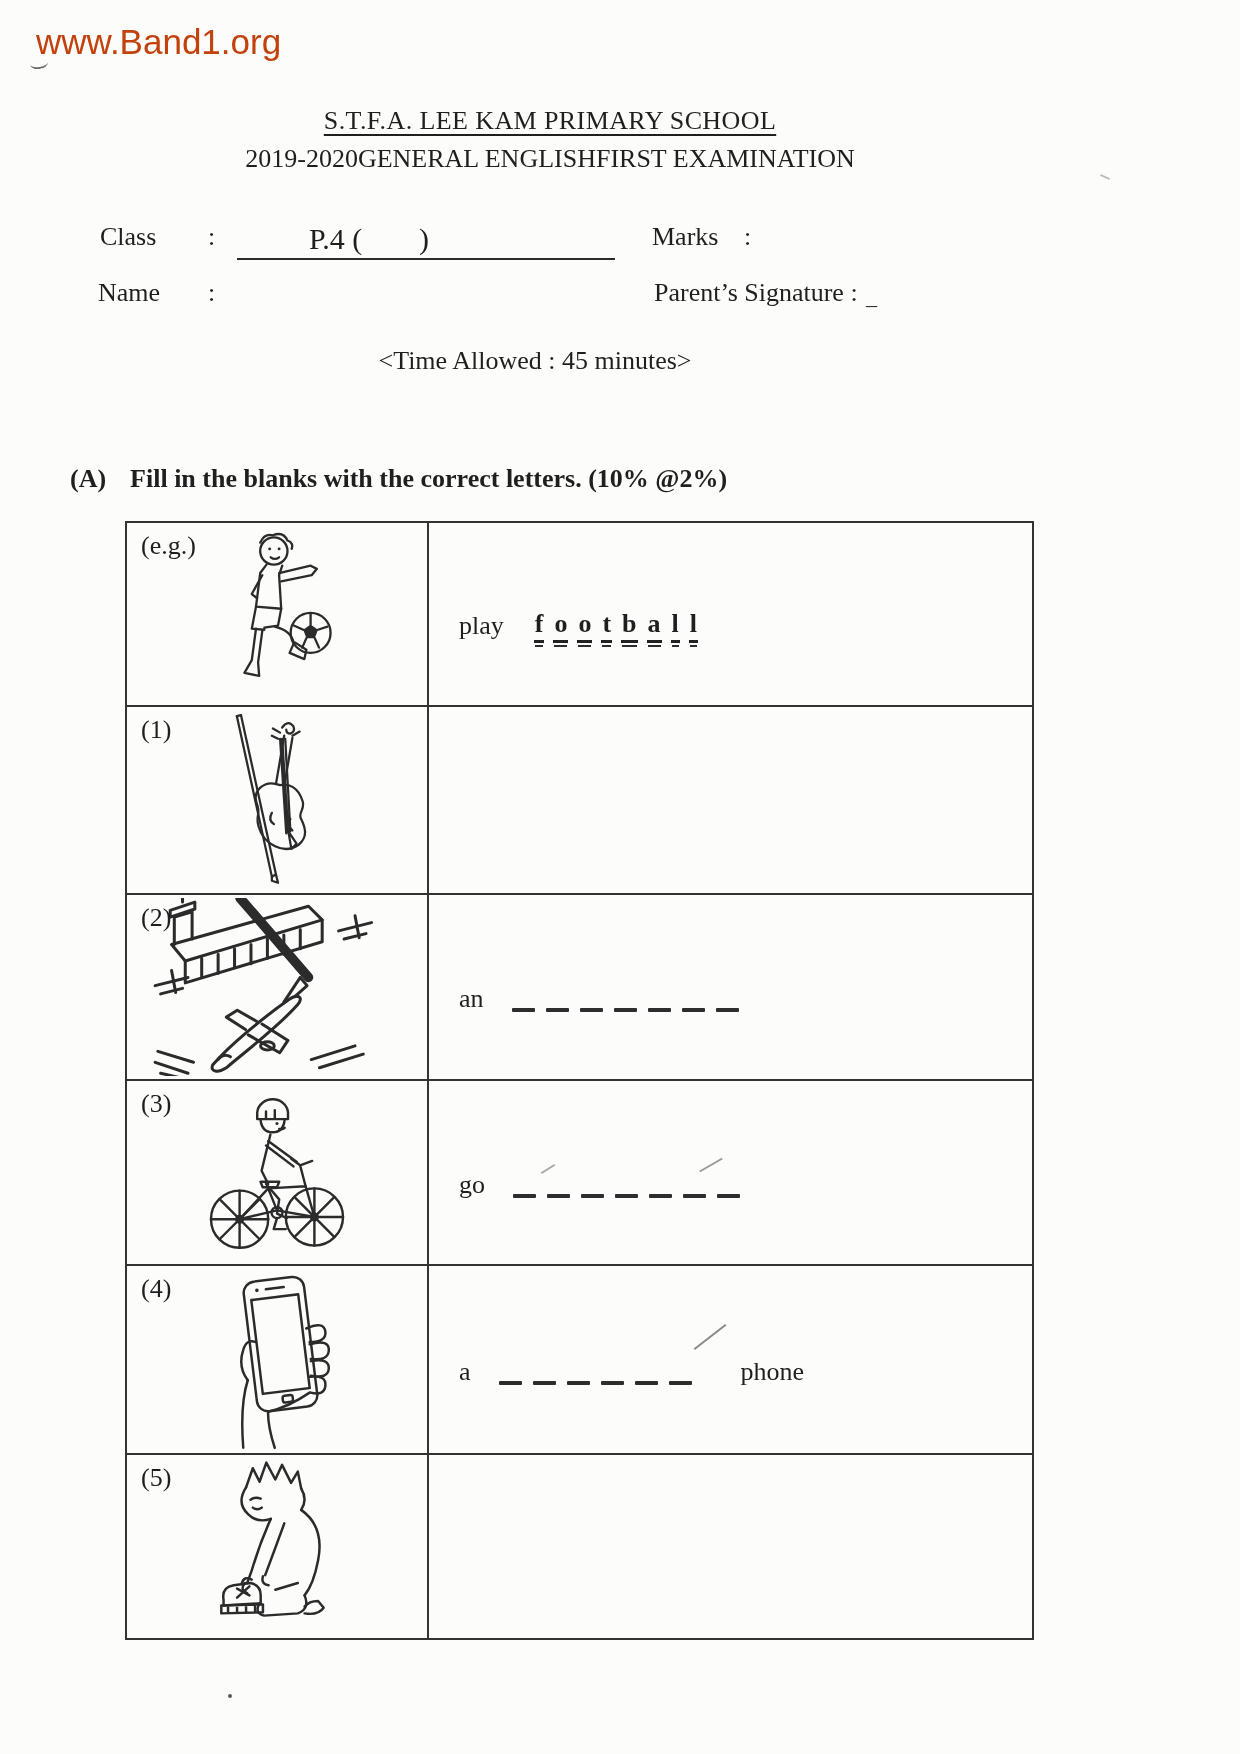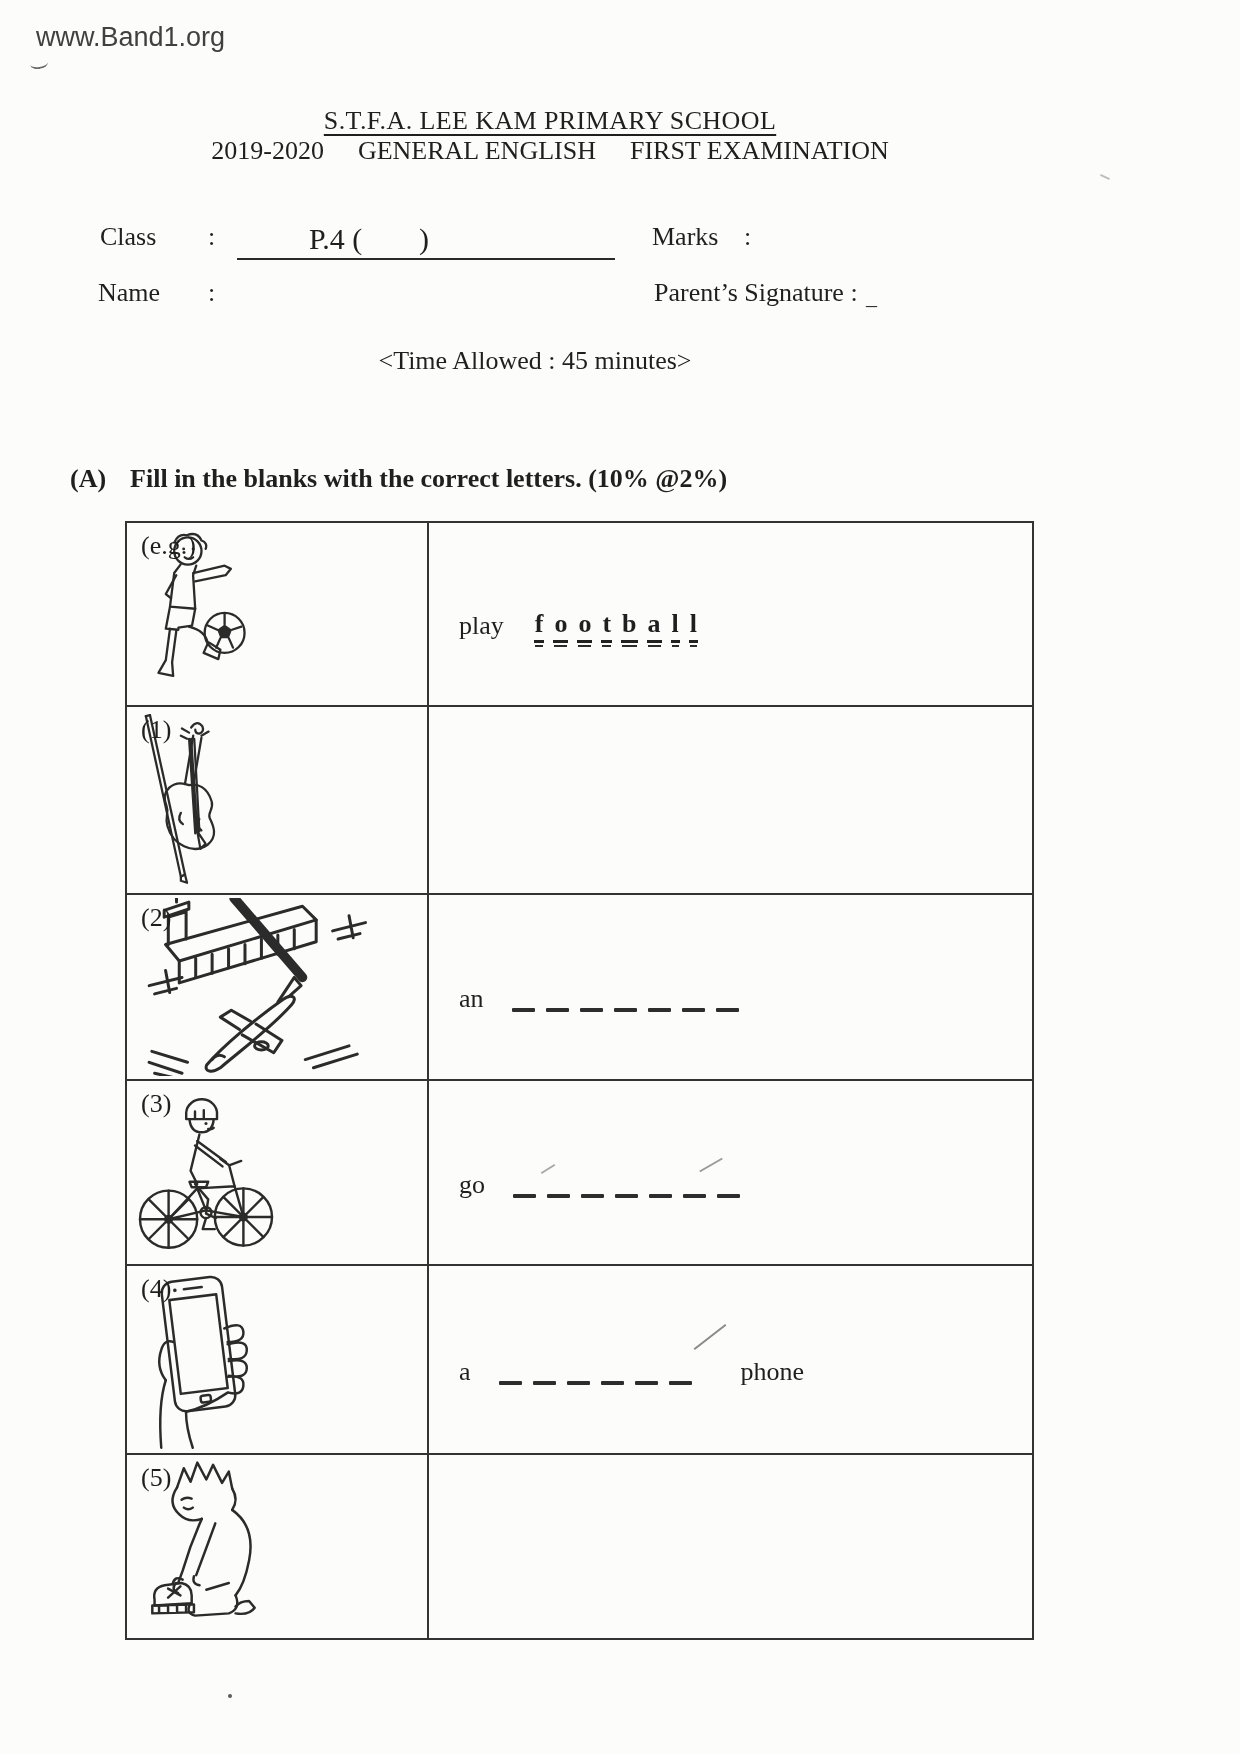--- a/index.html
+++ b/index.html
@@ -3,46 +3,46 @@
 <meta charset="utf-8">
 <style>
   html,body{margin:0;padding:0;background:#e8e8e8;}
   .page{
     position:relative;width:1240px;height:1754px;margin:0 auto;
     background:#fcfcfa;color:#1f1f1f;
     font-family:"Liberation Serif", serif;overflow:hidden;
   }
   
   .watermark{position:absolute;left:36px;top:22px;font-family:"Liberation Sans", sans-serif;
-    font-size:27px;color:#404040;}
+    font-size:35px;color:#c2410c;}
   .squiggle{position:absolute;left:30px;top:58px;width:18px;height:9px;
     border-bottom:2px solid #6a6a6a;border-radius:60%;transform:rotate(-8deg);}
   
   .title-block{position:absolute;top:106px;left:170px;width:760px;text-align:center;}
   .school-name{font-size:26px;letter-spacing:.4px;text-decoration:underline;
     text-underline-offset:5px;text-decoration-thickness:2px;}
-  .subtitle{font-size:26px;display:flex;justify-content:center;gap:34px;}
+  .subtitle{margin-top:8px;font-size:26px;display:flex;justify-content:center;}
   
   .info-item{position:absolute;font-size:26px;white-space:pre;}
   .class-underline{position:absolute;left:237px;top:222px;width:378px;height:36px;
     border-bottom:2px solid #2a2a2a;font-size:30px;}
   .class-underline .open{position:absolute;left:72px;top:0;}
   .class-underline .close{position:absolute;left:182px;top:0;}
   .sig-blank{font-size:22px;}
   
   .time-line{position:absolute;top:346px;left:0;width:1070px;text-align:center;font-size:26px;}
   
   .section-heading{position:absolute;top:464px;left:70px;display:flex;gap:24px;
     font-size:26px;font-weight:bold;}
   
   .exam-table{position:absolute;left:125px;top:521px;width:905px;border:2px solid #333;}
   .t-row{display:flex;border-top:2px solid #333;}
   .t-row:first-child{border-top:none;}
   .cell-img{width:300px;flex:0 0 300px;border-right:2px solid #333;position:relative;
-    display:flex;align-items:center;justify-content:flex-start;}
+    display:flex;align-items:center;justify-content:center;}
   .row-number{position:absolute;top:8px;left:14px;font-size:26px;}
   .cell-text{flex:1;display:flex;align-items:center;padding-left:30px;padding-top:24px;
     font-size:26px;white-space:pre;}
   .prefix{white-space:pre;}
   .blanks{margin-left:28px;white-space:nowrap;}
   .dash{display:inline-block;width:23px;height:4px;background:#2d2d2d;margin-right:11px;
     vertical-align:-5px;border-radius:1px;}
   .letters{margin-left:30px;white-space:nowrap;}
   .ans-letter{display:inline-block;margin-right:9px;font-weight:bold;position:relative;
     border-bottom:3px solid #222;padding:0 1px 1px 1px;line-height:1.1;}

